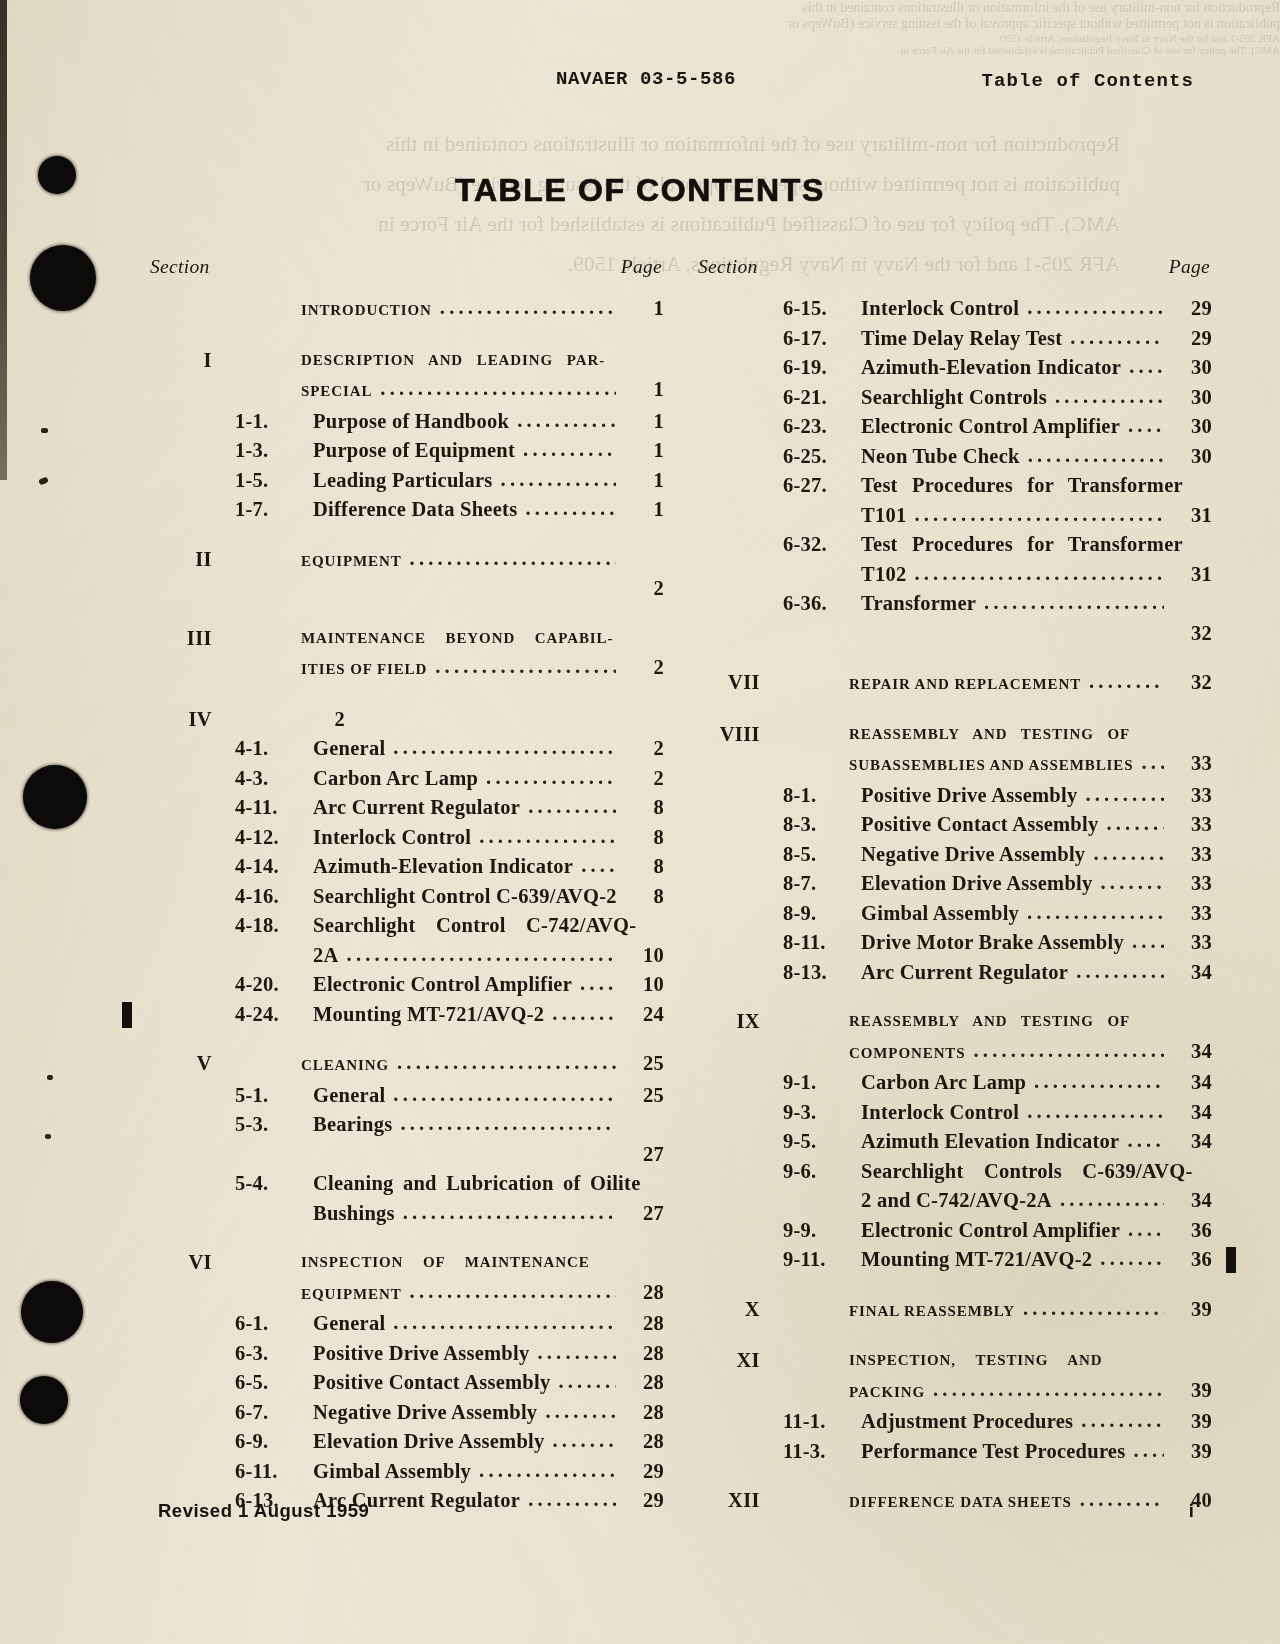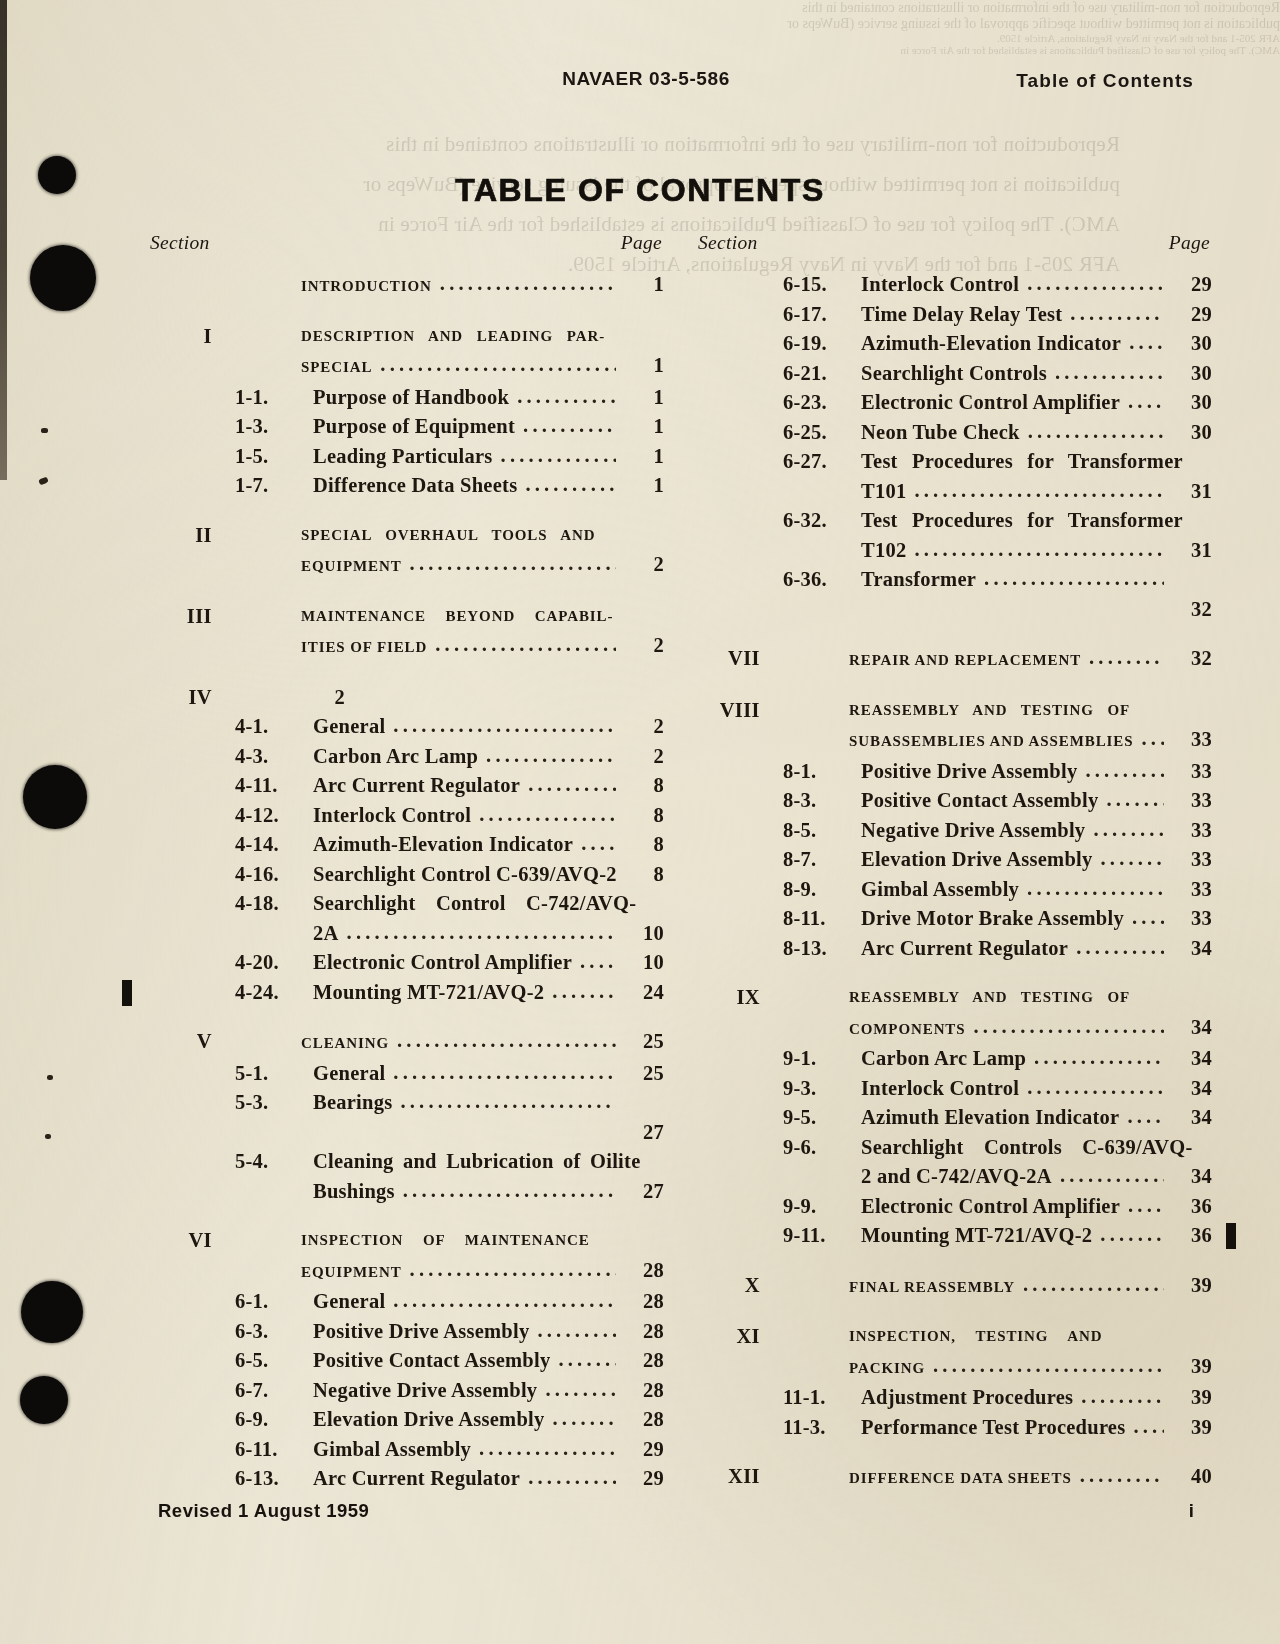--- a/index.html
+++ b/index.html
@@ -78,21 +78,21 @@
 
   
   #header {
     position: absolute;
     left: 0; right: 0;
     top: 68px;
     height: 26px;
   }
   .hdr-center, .hdr-right {
     position: absolute;
-    font-family: Liberation Sans, sans-serif;
+    font-family: Liberation Mono, monospace;
     font-weight: 700;
     font-size: 19px;
     letter-spacing: .6px;
     color: #1b1611;
     margin-left: 12px;
   }
   .hdr-center { left: 0; right: 0; text-align: center; }
   .hdr-right  { right: 86px; top: 2px; letter-spacing: 1.1px; }
 
   
@@ -106,21 +106,21 @@
     font-size: 32px;
     letter-spacing: 1.6px;
     color: #130f0b;
     -webkit-text-stroke: .7px #130f0b;
   }
 
   
   #columns {
     position: absolute;
     left: 150px;
-    top: 232px;
+    top: 256px;
     width: 1062px;
     display: flex;
     gap: 34px;
   }
   .column { width: 514px; }
 
   .col-head {
     display: flex;
     justify-content: space-between;
     font-style: italic;
@@ -343,23 +343,20 @@
                 <span class="txt">Difference Data Sheets</span>
                 <span class="leader">........................................</span>
               </div>
             </div>
             <div class="pg" style="align-self: flex-start; padding-top: 0px;">1</div>
           </div>
           <div class="toc-row sec gap-before">
             <div class="rn">II</div>
             <div class="spacer-num"></div>
             <div class="title-cell">
-              <div class="ln no-leader">
-                <span class="txt ws2">SPECIAL OVERHAUL TOOLS AND</span>
-              </div>
               <div class="ln">
                 <span class="txt">EQUIPMENT</span>
                 <span class="leader">........................................</span>
               </div>
             </div>
             <div class="pg" style="align-self: flex-start; padding-top: 29.5px;">2</div>
           </div>
           <div class="toc-row sec gap-before">
             <div class="rn">III</div>
             <div class="spacer-num"></div>

